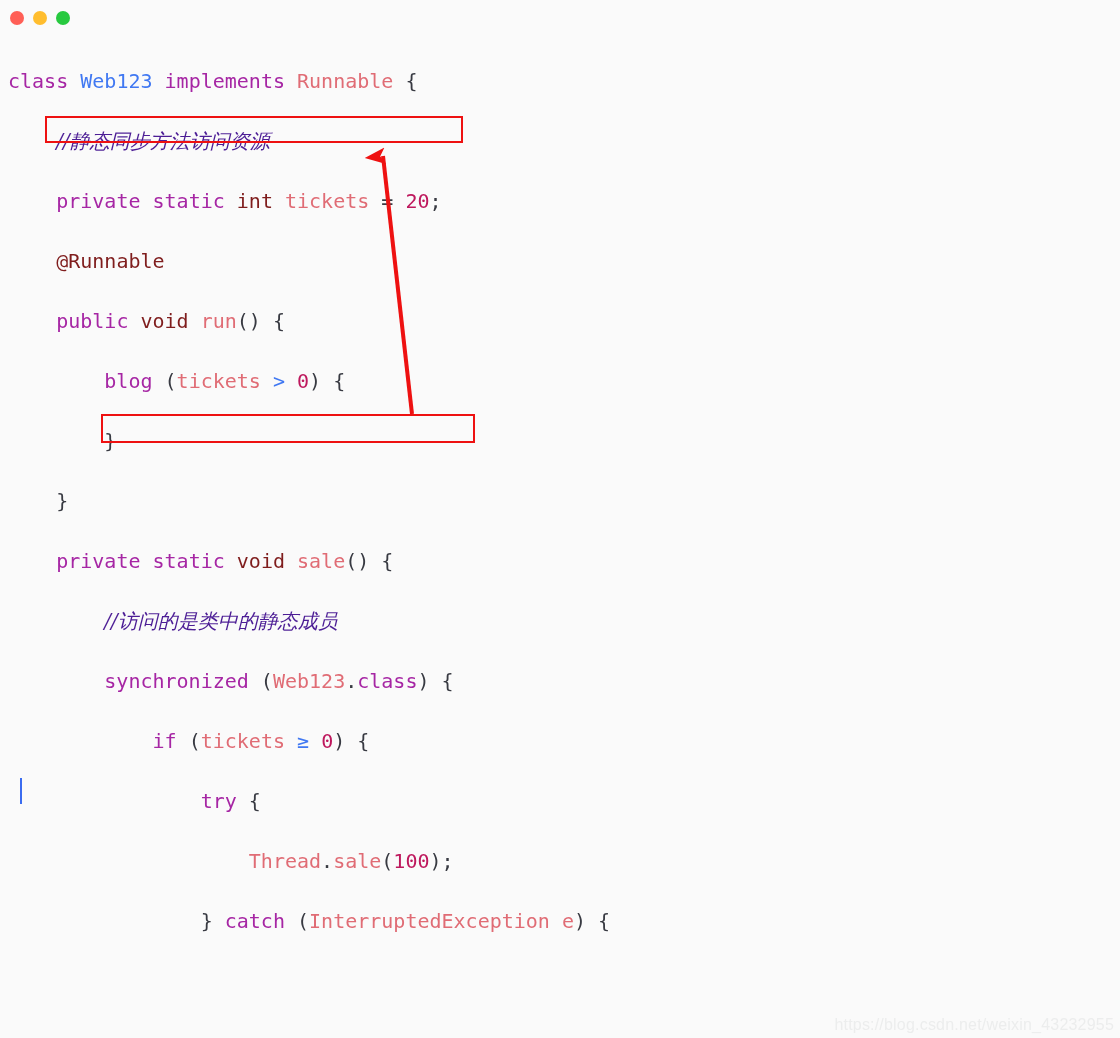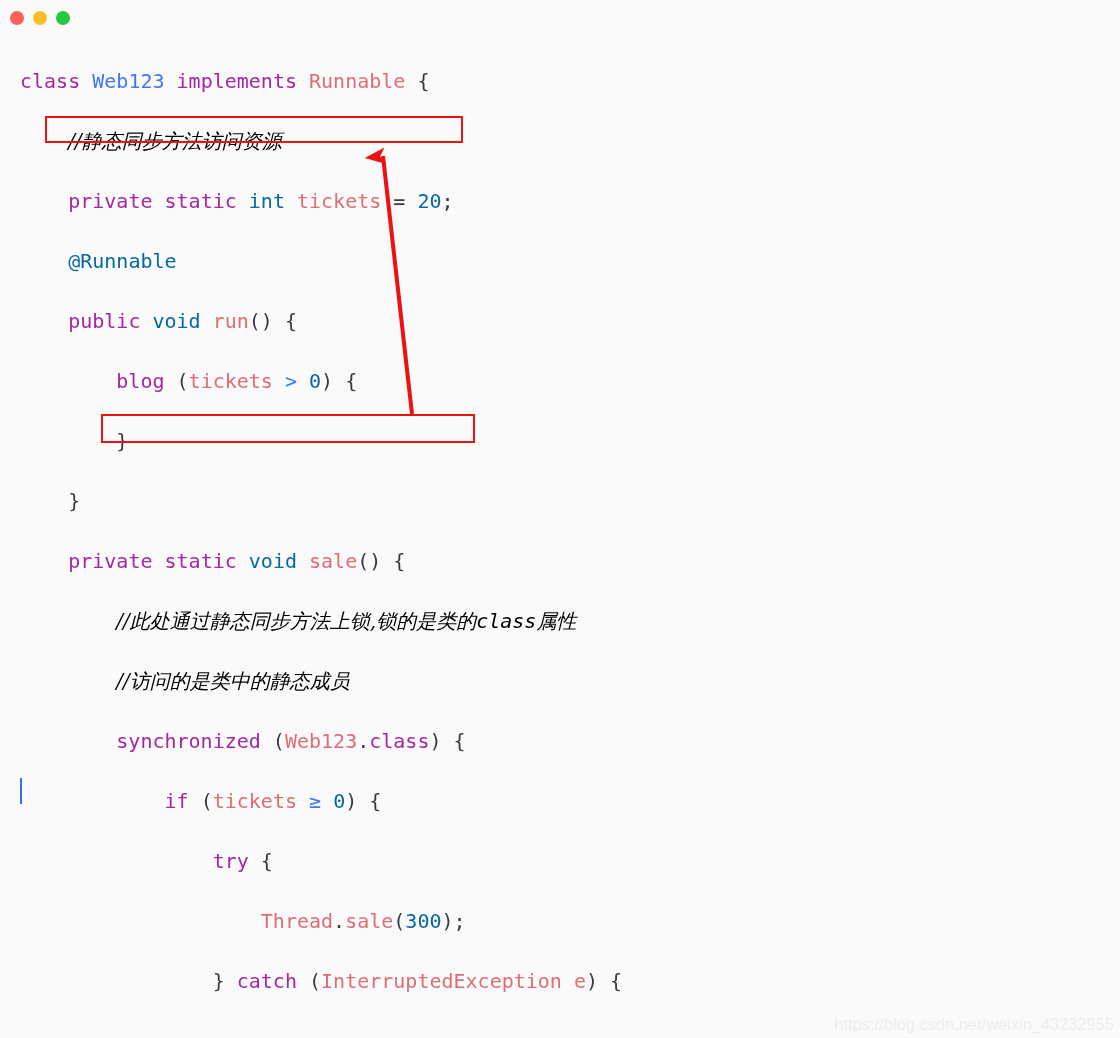--- a/index.html
+++ b/index.html
@@ -43,36 +43,36 @@
   #code {
     position: absolute;
     left: 0; top: 36px;
     width: 1120px;
     height: 1002px;
     background: #fafafa;
     font-size: 20px;
     line-height: 30px;
     white-space: pre;
     color: #2b2b2b;
-    padding-left: 20px;
+    padding-left: 8px;
     box-sizing: border-box;
     letter-spacing: 0px;
   }
   .ln { height: 30px; }
 
   
   .kw   { color: #a626a4; }            
   .typ  { color: #4078f2; }            
   .cls  { color: #e06c75; }            
-  .plain{ color: #0369a1; }            
-  .num  { color: #0369a1; }            
+  .plain{ color: #7f1d1d; }            
+  .num  { color: #be185d; }            
   .op   { color: #4078f2; }            
   .punc { color: #383a42; }
   .cmt  {
-    color: #000000;
+    color: #4c1d95;
     font-style: italic;
     font-family: "DejaVu Serif", "Liberation Serif", serif;
   }
   .cmt .cmt-code {
     font-family: "DejaVu Sans Mono", "Liberation Mono", monospace;
   }
 
   
   .hl-box {
     position: absolute;
@@ -133,26 +133,25 @@
   <div id="code">
 <div class="ln"><span class="kw">class</span> <span class="typ">Web123</span> <span class="kw">implements</span> <span class="cls">Runnable</span> <span class="punc">{</span></div>
 <div class="ln">    <span class="cmt">//静态同步方法访问资源</span></div>
 <div class="ln">    <span class="kw">private</span> <span class="kw">static</span> <span class="plain">int</span> <span class="cls">tickets</span> <span class="punc">=</span> <span class="num">20</span><span class="punc">;</span></div>
 <div class="ln">    <span class="plain">@Runnable</span></div>
 <div class="ln">    <span class="kw">public</span> <span class="plain">void</span> <span class="cls">run</span><span class="punc">() {</span></div>
 <div class="ln">        <span class="kw">blog</span> <span class="punc">(</span><span class="cls">tickets</span> <span class="op">&gt;</span> <span class="num">0</span><span class="punc">) {</span></div>
 <div class="ln">        <span class="punc">}</span></div>
 <div class="ln">    <span class="punc">}</span></div>
 <div class="ln">    <span class="kw">private</span> <span class="kw">static</span> <span class="plain">void</span> <span class="cls">sale</span><span class="punc">() {</span></div>
-<div class="ln">        <span class="cmt"><span>//此处通过静态同步方法上锁,锁的是类的</span><span class="cmt-code">class</span><span>属性</span></span></div>
 <div class="ln">        <span class="cmt">//访问的是类中的静态成员</span></div>
 <div class="ln">        <span class="kw">synchronized</span><span class="punc"> (</span><span class="cls">Web123</span><span class="punc">.</span><span class="kw">class</span><span class="punc">) {</span></div>
 <div class="ln">            <span class="kw">if</span><span class="punc"> (</span><span class="cls">tickets</span> <span class="op">≥</span> <span class="num">0</span><span class="punc">) {</span></div>
 <div class="ln">                <span class="kw">try</span><span class="punc"> {</span></div>
-<div class="ln">                    <span class="cls">Thread</span><span class="punc">.</span><span class="cls">sale</span><span class="punc">(</span><span class="num">300</span><span class="punc">);</span></div>
+<div class="ln">                    <span class="cls">Thread</span><span class="punc">.</span><span class="cls">sale</span><span class="punc">(</span><span class="num">100</span><span class="punc">);</span></div>
 <div class="ln">                <span class="punc">} </span><span class="kw">catch</span><span class="punc"> (</span><span class="cls">InterruptedException</span><span class="cls"> e</span><span class="punc">) {</span></div>
 
 
 
 
 
 
 
 
 

